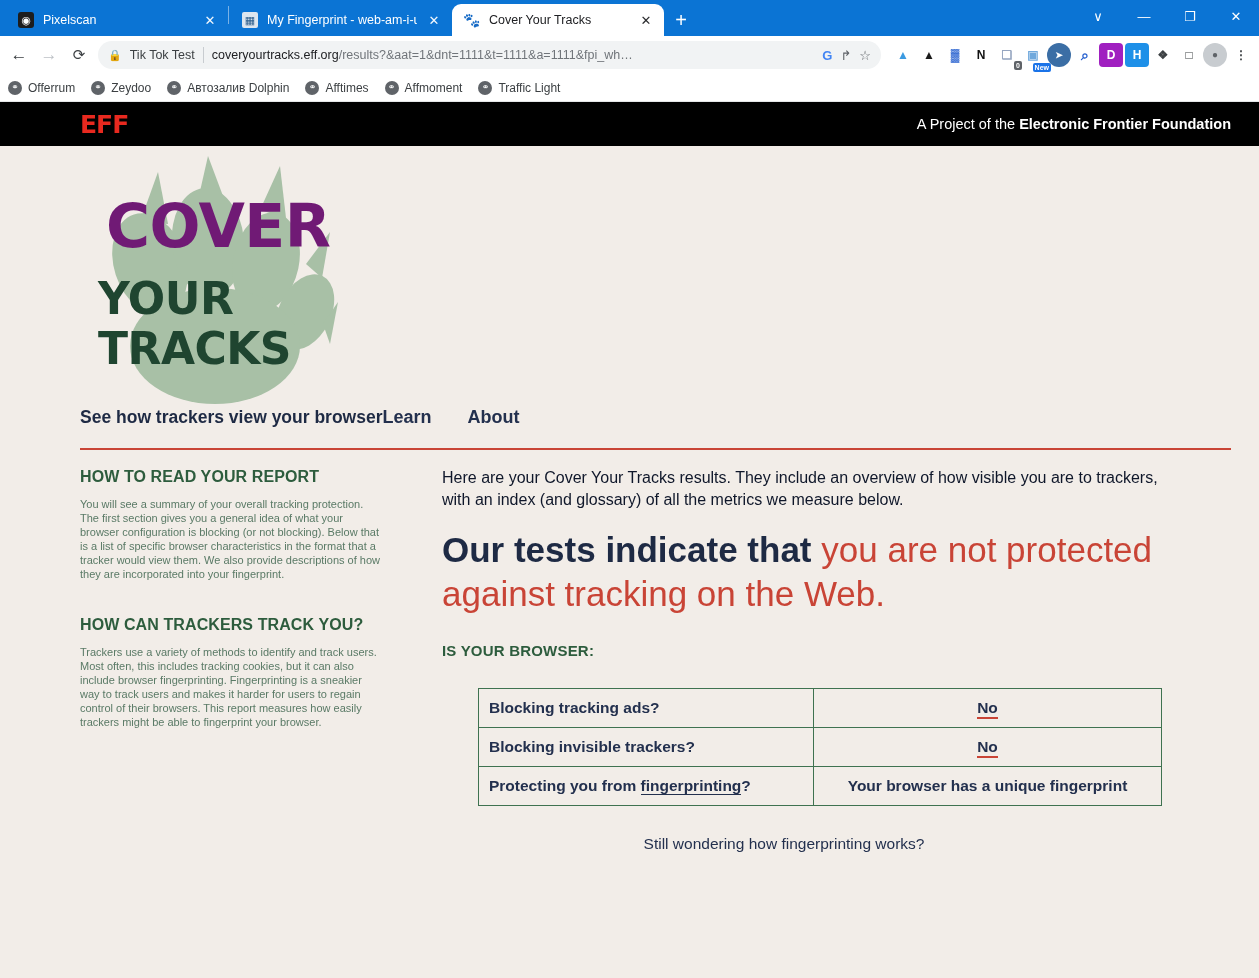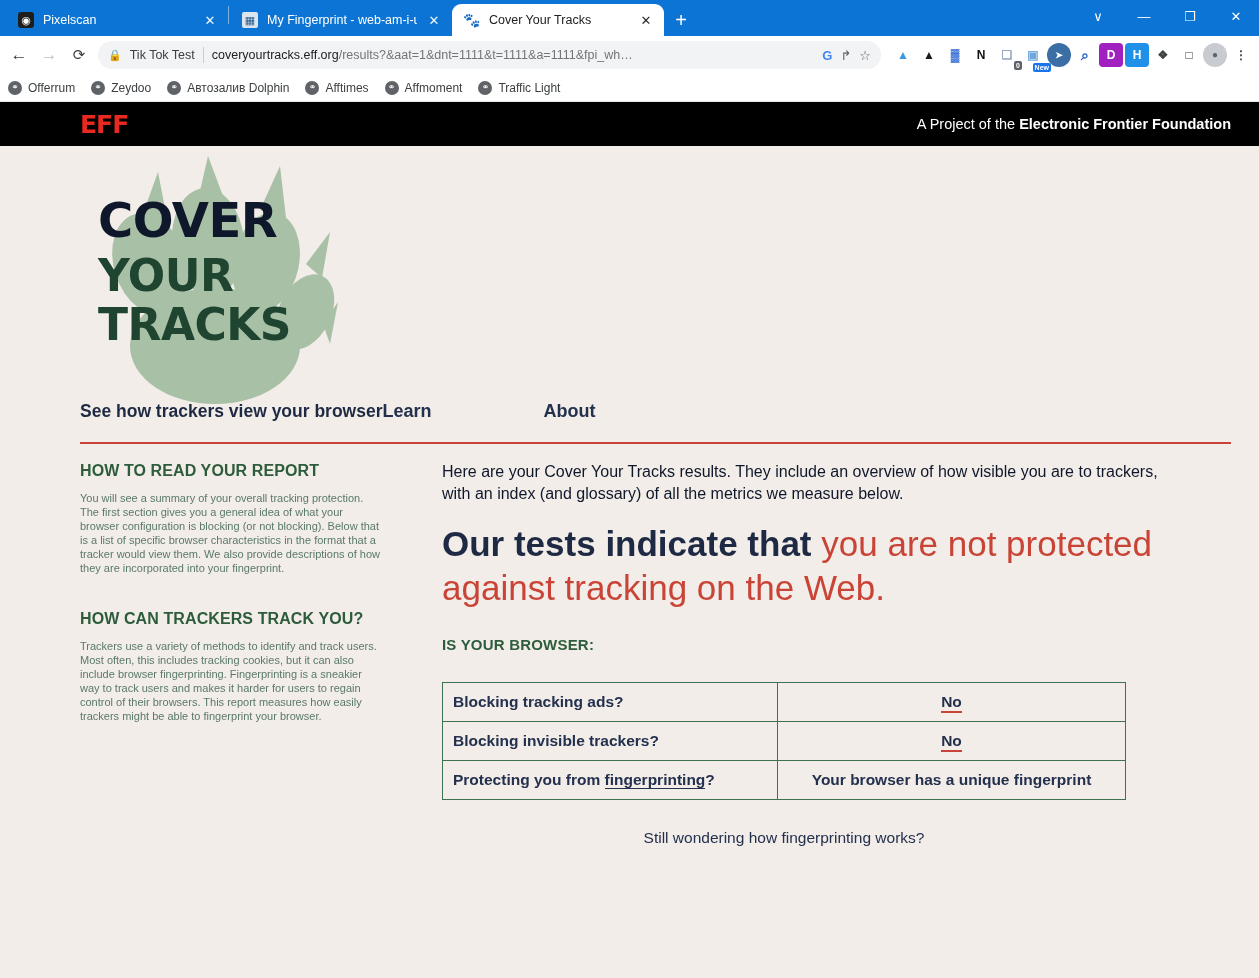--- a/index.html
+++ b/index.html
@@ -129,21 +129,21 @@
   .page { background: #f2ede8; height: 834px; padding: 0 28px 0 80px; position: relative; }
 
   .logo-wrap { padding-top: 18px; height: 245px; position: relative; }
   .logo-svg { position: absolute; left: 0; top: 8px; }
 
   .nav-row {
     display: flex; align-items: baseline; justify-content: flex-start;
     padding-top: 10px;
   }
   .tagline { font-size: 17.5px; font-weight: 700; color: #1e2a44; }
-  .nav-links { display: flex; gap: 112px; padding-right: 36px; }
+  .nav-links { display: flex; gap: 36px; padding-right: 36px; margin-top: 6px; }
   .nav-link { font-size: 18px; font-weight: 700; color: #23304e; }
   .rule { height: 2px; background: #c94436; margin-top: 20px; }
 
   .cols { display: flex; gap: 62px; padding-top: 17px; }
   .side { width: 300px; flex: 0 0 300px; }
   .side h3 {
     font-size: 16px; font-weight: 700; color: #2d5c3d;
     letter-spacing: .1px; line-height: 1.22; margin-bottom: 10px;
   }
   .side p { font-size: 11px; line-height: 1.28; color: #5a7a66; }
@@ -158,20 +158,21 @@
   .headline .dark { color: #1e2a44; }
   .headline .red { color: #c94436; font-weight: 400; }
   .subhead {
     font-size: 15px; font-weight: 700; color: #2d5c3d; margin-top: 26px;
     letter-spacing: .2px;
   }
 
   table.results {
     margin-top: 29px; border-collapse: collapse; width: 684px;
     table-layout: fixed;
+    margin-left: 36px;
   }
   table.results td {
     border: 1px solid #3f7250; height: 39px; vertical-align: middle;
     font-size: 15.5px; font-weight: 700; color: #23304e; padding: 0 10px;
   }
   td.q { width: 335px; padding-left: 12px; }
   td.a { text-align: center; }
   .u-red {
     border-bottom: 2.5px solid #c94436; padding-bottom: 1px;
   }
@@ -310,22 +311,22 @@
         <ellipse cx="225" cy="158" rx="26" ry="40" transform="rotate(26 225 158)"></ellipse>
         <ellipse cx="135" cy="192" rx="85" ry="58"></ellipse>
         <path d="M60 68 L78 18 L88 70 Z"></path>
         <path d="M118 46 L128 2 L146 50 Z"></path>
         <path d="M180 56 L200 12 L206 64 Z"></path>
         <path d="M226 110 L250 78 L242 124 Z"></path>
         <path d="M243 170 L258 148 L250 190 Z"></path>
       </g>
     </svg>
     <div style="position:absolute;left:18px;top:52px;line-height:.94;">
-      <div style="font-size:48px;font-weight:900;color:#0f172a;letter-spacing:-0.5px;font-family:'DejaVu Sans',sans-serif;">COVER</div>
-      <div style="font-size:44px;font-weight:900;color:#1f4530;letter-spacing:-0.5px;margin-top:12px;font-family:'DejaVu Sans',sans-serif;">YOUR</div>
+      <div style="font-size:60px;font-weight:900;color:#701a75;letter-spacing:-0.5px;font-family:'DejaVu Sans',sans-serif;margin-left:8px;">COVER</div>
+      <div style="font-size:44px;font-weight:900;color:#1f4530;letter-spacing:-0.5px;margin-top:24px;font-family:'DejaVu Sans',sans-serif;">YOUR</div>
       <div style="font-size:44px;font-weight:900;color:#1f4530;letter-spacing:-0.5px;margin-top:8px;font-family:'DejaVu Sans',sans-serif;">TRACKS</div>
     </div>
   </div>
 
   <div class="nav-row">
     <div class="tagline">See how trackers view your browser</div>
     <div class="nav-links">
       <div class="nav-link">Learn</div>
       <div class="nav-link">About</div>
     </div>

